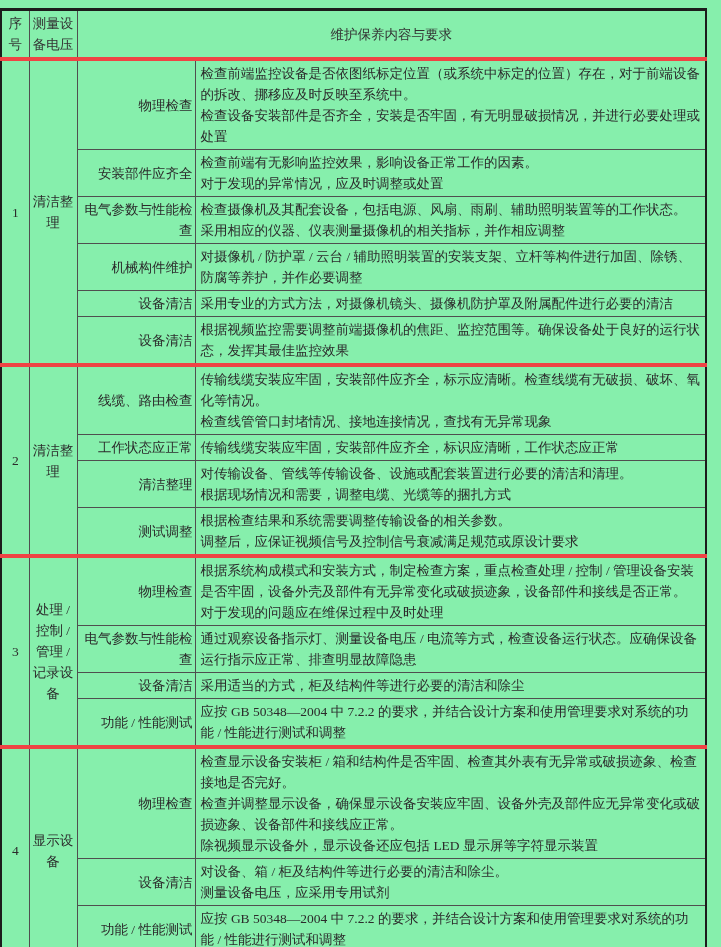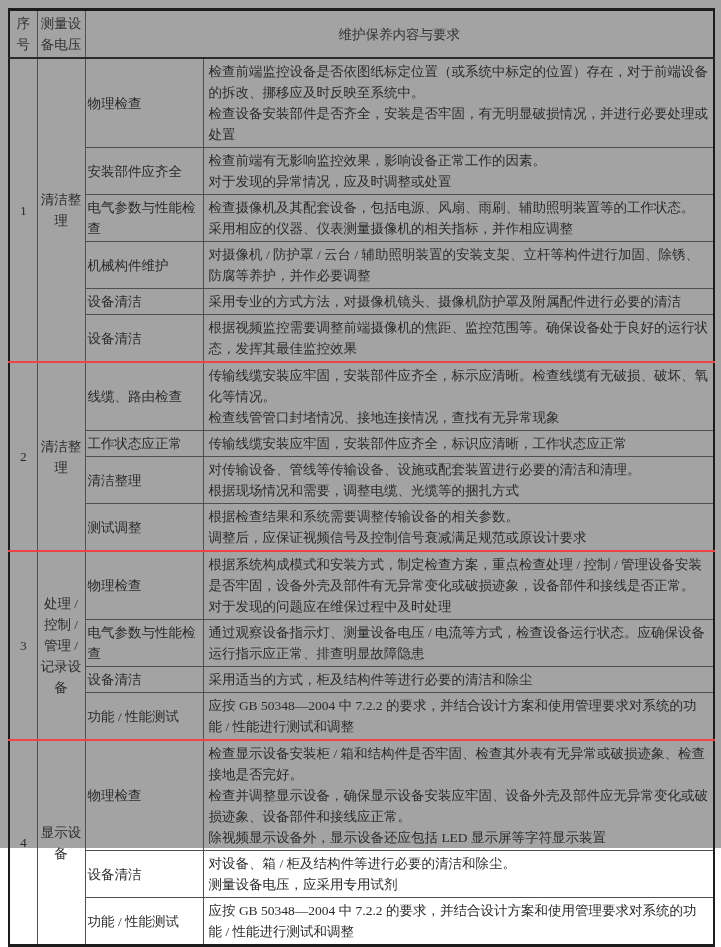--- a/index.html
+++ b/index.html
@@ -6,23 +6,23 @@
     margin: 0;
     padding: 0;
     background: #ffffff;
     width: 721px;
     height: 947px;
     overflow: hidden;
   }
   .page {
     box-sizing: border-box;
     width: 721px;
-    height: 848px;
-    padding: 8px 8px 0 8px;
-    background: #a3a3a3;
+    height: 947px;
+    padding: 8px 8px 0 0;
+    background: #86efac;
     font-family: "Liberation Serif", "DejaVu Serif", serif;
     color: #2b2b2b;
   }
   table.maint {
     border-collapse: collapse;
     table-layout: fixed;
     width: 705px;
     border: 2px solid #1c1c1c;
     border-top-width: 3px;
     border-bottom-width: 3px;
@@ -42,29 +42,29 @@
     text-align: center;
     padding: 2px 1px;
     color: #333;
   }
   thead th { border-bottom: 2px solid #2a2a2a; height: 40px; }
   td.c-no, td.c-obj {
     text-align: center;
     padding: 2px 1px;
   }
   td.c-item {
-    text-align: left;
+    text-align: right;
     padding: 2px 2px;
   }
   td.c-content {
     text-align: left;
     padding: 2px 5px;
     white-space: pre-line;
   }
-  tr.section-start td { border-top: 2px solid #ef4444; }
+  tr.section-start td { border-top: 4px solid #ef4444; }
 </style>
 </head>
 <body>
 
 <div class="page">
   <table class="maint">
     <colgroup>
       <col class="c1">
         <col class="c2">
         <col class="c3">

